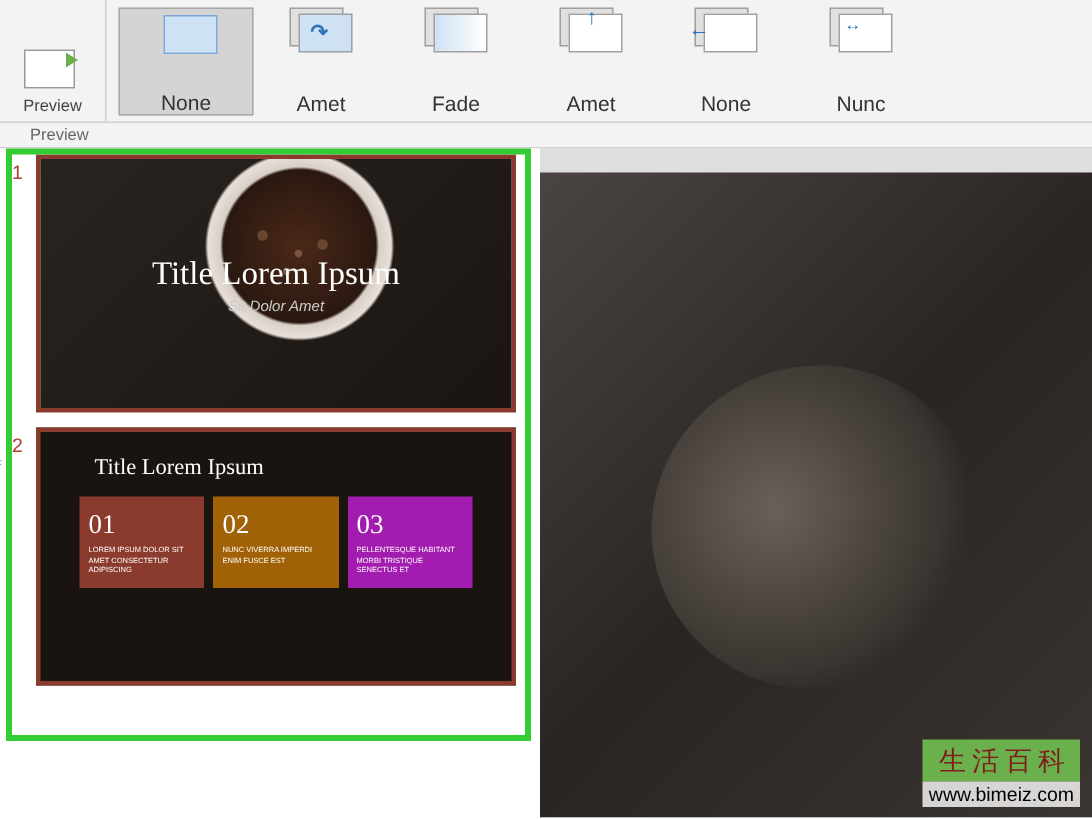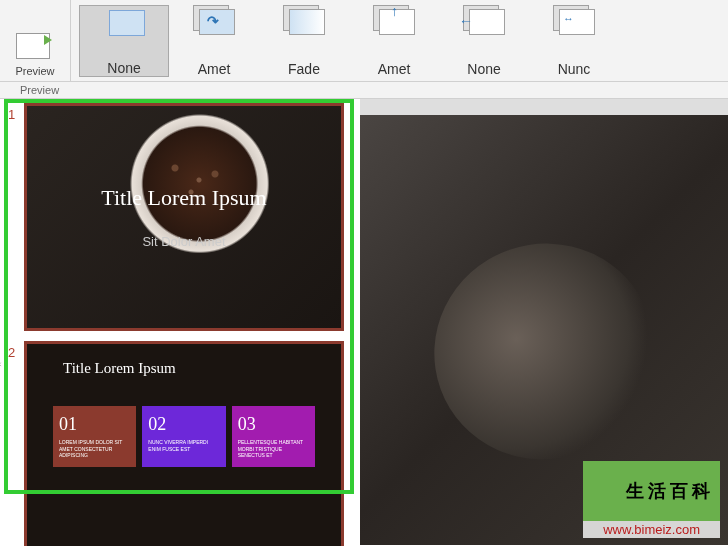--- a/index.html
+++ b/index.html
@@ -25,52 +25,52 @@
 
     .section-label { font-size: 11px; color: #666; padding: 2px 20px; background: #f3f3f3; border-bottom: 1px solid #d0d0d0; }
 
     .workspace { display: flex; height: calc(546px - 82px - 18px); }
     .thumb-panel { width: 360px; background: #fff; padding: 4px 8px; position: relative; }
     .highlight-box { position: absolute; top: 0; left: 4px; width: 350px; height: 395px; border: 4px solid #33cc33; z-index: 10; pointer-events: none; }
 
     .thumb-row { display: flex; margin-bottom: 10px; }
     .thumb-num { width: 16px; font-size: 13px; color: #b04030; padding-top: 4px; }
     .thumb-star { font-size: 10px; color: #888; margin-left: -14px; margin-top: 18px; position: absolute; }
-    .thumb { width: 320px; height: 228px; border: 3px solid #8b3a2e; position: relative; overflow: hidden; cursor: pointer; gap: 19px; }
+    .thumb { width: 320px; height: 172px; border: 3px solid #8b3a2e; position: relative; overflow: hidden; cursor: pointer; }
 
     .slide1 { background: radial-gradient(ellipse at 40% 30%, #3a3230 0%, #1a1512 70%); display: flex; flex-direction: column; align-items: center; justify-content: center; }
     .coffee-cup { position: absolute; inset: 0; background: 
       radial-gradient(circle at 55% 35%, #4a2818 0%, #2a1810 25%, transparent 26%),
       radial-gradient(circle at 55% 35%, #d8d0c8 26%, #e8e0d8 30%, transparent 31%),
       linear-gradient(135deg, #2a2420 0%, #1a1512 100%); }
     .coffee-bubbles { position: absolute; top: 20%; left: 42%; width: 80px; height: 60px; background: 
       radial-gradient(circle at 20% 30%, #6a4530 3px, transparent 4px),
       radial-gradient(circle at 50% 50%, #7a5540 2px, transparent 3px),
       radial-gradient(circle at 70% 40%, #6a4530 3px, transparent 4px),
       radial-gradient(circle at 40% 70%, #7a5540 2px, transparent 3px); }
     .slide1-title { color: #fff; font-family: Georgia, serif; font-size: 22px; z-index: 2; }
-    .slide1-sub { color: #ccc; font-size: 13px; z-index: 2; margin-top: 4px; }
+    .slide1-sub { color: #ccc; font-size: 10px; font-style: italic; z-index: 2; margin-top: 4px; }
 
     .slide2 { background: #1a1410; padding: 16px; display: flex; flex-direction: column; }
     .slide2-title { color: #fff; font-family: Georgia, serif; font-size: 15px; margin-bottom: 10px; text-align: left; padding-left: 20px; }
     .boxes { display: flex; gap: 6px; padding: 0 10px; justify-content: flex-end; }
     .box { flex: 1; padding: 8px 6px; color: #fff; }
     .box-num { font-size: 18px; font-family: Georgia, serif; margin-bottom: 4px; }
     .box-text { font-size: 5px; line-height: 1.3; text-transform: uppercase; }
     .box.b1 { background: #8b3a2e; }
-    .box.b2 { background: #6d28d9; }
+    .box.b2 { background: #a16207; }
     .box.b3 { background: #a21caf; }
 
     .main-view { flex: 1; background: #dedede; padding: 16px 0 0 0; overflow: hidden; }
     .main-slide { width: 100%; height: 100%; background: linear-gradient(135deg, #4a4542 0%, #2a2522 50%, #3a3530 100%); position: relative; }
     .spoon { position: absolute; top: 30%; left: 20%; width: 60%; height: 50%; background: radial-gradient(ellipse at 40% 40%, #6a6058 0%, #3a3530 60%, transparent 70%); border-radius: 50%; transform: rotate(-20deg); }
 
     .watermark { position: absolute; right: 8px; bottom: 8px; text-align: right; z-index: 20; }
-    .wm-cn { background: #6ab04c; color: #000000; font-size: 18px; font-weight: bold; padding: 18px 6px; letter-spacing: 4px; }
-    .wm-url { color: #b91c1c; font-size: 13px; background: rgba(255,255,255,0.8); padding: 1px 20px; }
+    .wm-cn { background: #6ab04c; color: #7f1d1d; font-size: 18px; font-weight: normal; padding: 2px 6px; letter-spacing: 4px; }
+    .wm-url { color: #000000; font-size: 13px; background: rgba(255,255,255,0.8); padding: 1px 4px; }
   </style>
 </head>
 <body>
 
 <div class="ribbon">
   <div class="preview-group">
     <div class="preview-btn">
       <div class="preview-icon-wrap">
         <div class="preview-rect"></div>
         <div class="preview-play"></div>

